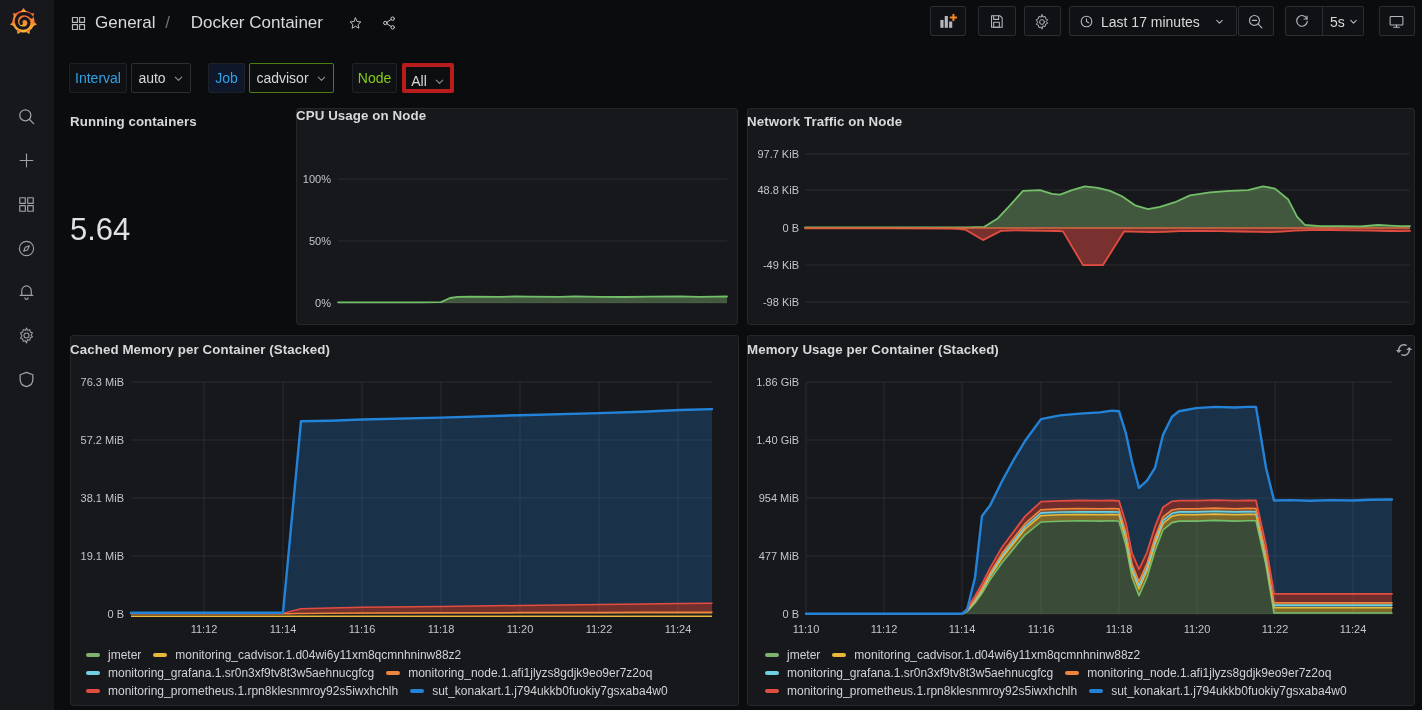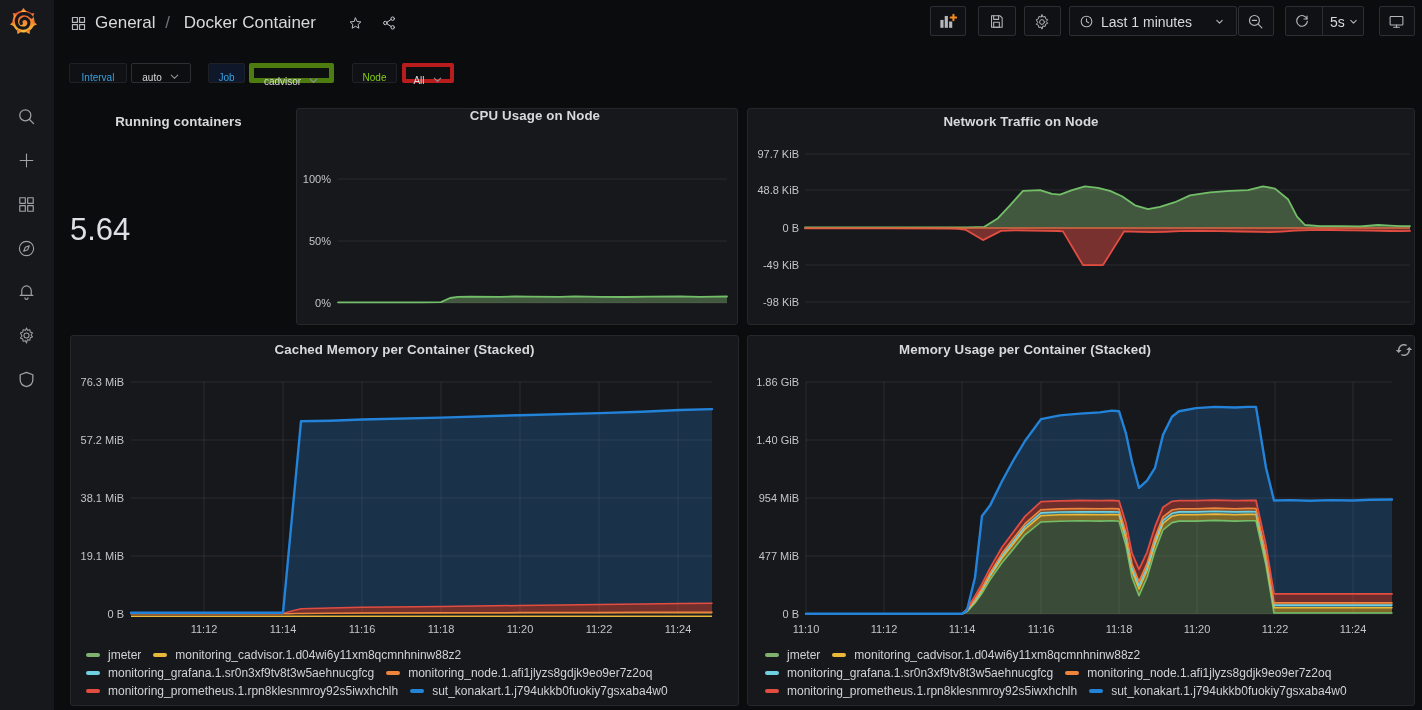--- a/index.html
+++ b/index.html
@@ -1,18 +1,18 @@
 <!DOCTYPE html>
 <html><head><meta charset="utf-8"><style>
 *{margin:0;padding:0;box-sizing:border-box}
 html,body{width:1422px;height:710px;overflow:hidden;background:#0b0c0e;font-family:"Liberation Sans",sans-serif}
 .panel{position:absolute;background:#17181c;border:1px solid #25272c;border-radius:3px}
-.ptitle{position:absolute;font-size:13.3px;font-weight:700;color:#d8d9da;text-align:center;letter-spacing:0.1px}
+.ptitle{position:absolute;font-size:13.3px;font-weight:700;color:#d8d9da;text-align:left;letter-spacing:0.1px}
 .btn{position:absolute;height:30px;top:6px;background:#101114;border:1px solid #2c2e33;border-radius:2px}
-.fbox{position:absolute;height:20px;top:63px;border-radius:2px;font-size:10px;line-height:28px;text-align:center}
+.fbox{position:absolute;height:30px;top:63px;border-radius:2px;font-size:14px;line-height:28px;text-align:center}
 </style></head><body>
 <div style="position:absolute;left:0;top:0;width:54px;height:710px;background:#17181c"></div>
 <svg style="position:absolute;left:10px;top:7px" width="27" height="29" viewBox="0 0 27 28">
     <defs>
       <linearGradient id="gl" x1="0" y1="1" x2="0" y2="0" gradientUnits="objectBoundingBox">
         <stop offset="0" stop-color="#f8c237"></stop>
         <stop offset="1" stop-color="#ee4b2e"></stop>
       </linearGradient>
     </defs>
     <circle cx="13.5" cy="14" r="11" fill="url(#gl)"></circle>
@@ -53,21 +53,21 @@
   </svg>
 <svg style="position:absolute;left:17px;top:370px" width="19" height="19" viewBox="0 0 24 24" fill="none" stroke="#9da2a8" stroke-width="1.6" stroke-linecap="round" stroke-linejoin="round">
     <path d="M12 3 l8 3 v6 c0 5-3.5 8-8 9 c-4.5-1-8-4-8-9 V6 z"></path>
   </svg>
 <svg style="position:absolute;left:70px;top:15px" width="17" height="17" viewBox="0 0 24 24" fill="none" stroke="#b6b9be" stroke-width="1.7" stroke-linecap="round" stroke-linejoin="round">
     <rect x="3.5" y="3.5" width="7" height="7"></rect>
     <rect x="13.5" y="3.5" width="7" height="7"></rect>
     <rect x="3.5" y="13.5" width="7" height="7"></rect>
     <rect x="13.5" y="13.5" width="7" height="7"></rect>
   </svg>
-<div style="position:absolute;left:95px;top:13px;font-size:17px;color:#d8d9da">General <span style="color:#70737a;padding:0 5px">/</span> <span style="margin-left:4px">Docker Container</span></div>
+<div style="position:absolute;left:95px;top:13px;font-size:17px;color:#d8d9da">General <span style="color:#70737a;padding:0 5px">/</span> <span style="margin-left:11px">Docker Container</span></div>
 <svg style="position:absolute;left:348px;top:16px" width="15" height="15" viewBox="0 0 24 24" fill="none" stroke="#c9cbce" stroke-width="1.5" stroke-linecap="round" stroke-linejoin="round">
     <path d="M12 3.2 l2.6 5.6 6 0.7-4.4 4.1 1.2 5.9-5.4-3-5.4 3 1.2-5.9L3.4 9.5l6-0.7z"></path>
   </svg>
 <svg style="position:absolute;left:381px;top:15px" width="16" height="16" viewBox="0 0 24 24" fill="none" stroke="#c9cbce" stroke-width="1.5" stroke-linecap="round" stroke-linejoin="round">
     <circle cx="17.5" cy="5.5" r="2.6"></circle>
     <circle cx="6.5" cy="12" r="2.6"></circle>
     <circle cx="17.5" cy="18.5" r="2.6"></circle>
     <line x1="8.9" y1="10.8" x2="15.2" y2="6.8"></line>
     <line x1="8.9" y1="13.2" x2="15.2" y2="17.2"></line>
   </svg>
@@ -87,21 +87,21 @@
 <div class="btn" style="left:1024px;width:37px"></div>
 <svg style="position:absolute;left:1033px;top:13px" width="18" height="18" viewBox="0 0 24 24" fill="none" stroke="#b4b7bc" stroke-width="1.3" stroke-linecap="round" stroke-linejoin="round">
     <circle cx="12" cy="12" r="3.2"></circle>
     <path d="M12 2.5 l1.2 2.8 3-0.6 0.6 3 2.8 1.2-1.9 2.4 1.9 2.4-2.8 1.2-0.6 3-3-0.6L12 21.5l-1.2-2.8-3 0.6-0.6-3-2.8-1.2 1.9-2.4L4.4 8.9l2.8-1.2 0.6-3 3 0.6z"></path>
   </svg>
 <div class="btn" style="left:1069px;width:168px"></div>
 <svg style="position:absolute;left:1079px;top:14px" width="15" height="15" viewBox="0 0 24 24" fill="none" stroke="#b4b7bc" stroke-width="1.7" stroke-linecap="round" stroke-linejoin="round">
     <circle cx="12" cy="12" r="8.5"></circle>
     <path d="M12 7.5 V12 l3.5 2"></path>
   </svg>
-<div style="position:absolute;left:1101px;top:14px;font-size:14px;color:#d8d9da">Last 1 minutes</div>
+<div style="position:absolute;left:1101px;top:14px;font-size:14px;color:#d8d9da">Last 17 minutes</div>
 <svg style="position:absolute;left:1213px;top:15px" width="13" height="13" viewBox="0 0 24 24" fill="none" stroke="#b4b7bc" stroke-width="2" stroke-linecap="round" stroke-linejoin="round">
     <polyline points="7,10 12,15 17,10"></polyline>
   </svg>
 <div class="btn" style="left:1238px;width:36px"></div>
 <svg style="position:absolute;left:1247px;top:13px" width="17" height="17" viewBox="0 0 24 24" fill="none" stroke="#b4b7bc" stroke-width="1.6" stroke-linecap="round" stroke-linejoin="round">
     <circle cx="10.5" cy="10.5" r="7"></circle>
     <line x1="15.8" y1="15.8" x2="21" y2="21"></line>
     <line x1="7.5" y1="10.5" x2="13.5" y2="10.5"></line>
   </svg>
 <div class="btn" style="left:1285px;width:79px"></div>
@@ -118,21 +118,21 @@
 <svg style="position:absolute;left:1388px;top:13px" width="17" height="17" viewBox="0 0 24 24" fill="none" stroke="#b4b7bc" stroke-width="1.5" stroke-linecap="round" stroke-linejoin="round">
     <rect x="3" y="5" width="18" height="12" rx="1"></rect>
     <line x1="12" y1="17" x2="12" y2="20"></line>
     <line x1="8" y1="20" x2="16" y2="20"></line>
   </svg>
 <div class="fbox" style="left:69px;width:58px;background:#101114;border:1px solid #1f2126;color:#33a2e5">Interval</div>
 <div class="fbox" style="left:131px;width:60px;background:#0d0e10;border:1px solid #2c2e33;color:#d8d9da">auto<svg width="11" height="11" viewBox="0 0 24 24" fill="none" stroke="#8e9298" stroke-width="2.4" stroke-linecap="round" stroke-linejoin="round" style="margin-left:7px;vertical-align:-1px">
       <polyline points="5,9 12,16 19,9"></polyline>
     </svg></div>
 <div class="fbox" style="left:208px;width:37px;background:#0f172a;border:1px solid #1f2126;color:#33a2e5">Job</div>
-<div class="fbox" style="left:249px;width:85px;background:#0d0e10;border:5px solid #4d7c0f;color:#d8d9da">cadvisor<svg width="11" height="11" viewBox="0 0 24 24" fill="none" stroke="#8e9298" stroke-width="2.4" stroke-linecap="round" stroke-linejoin="round" style="margin-left:7px;vertical-align:-1px">
+<div class="fbox" style="left:249px;width:85px;background:#0d0e10;border:1px solid #4d7c0f;color:#d8d9da">cadvisor<svg width="11" height="11" viewBox="0 0 24 24" fill="none" stroke="#8e9298" stroke-width="2.4" stroke-linecap="round" stroke-linejoin="round" style="margin-left:7px;vertical-align:-1px">
       <polyline points="5,9 12,16 19,9"></polyline>
     </svg></div>
 <div class="fbox" style="left:352px;width:45px;background:#101114;border:1px solid #1f2126;color:#84cc16">Node</div>
 <div class="fbox" style="left:402px;width:52px;background:#0d0e10;border:4px solid #b91c1c;color:#d8d9da">All<svg width="11" height="11" viewBox="0 0 24 24" fill="none" stroke="#8e9298" stroke-width="2.4" stroke-linecap="round" stroke-linejoin="round" style="margin-left:7px;vertical-align:-1px">
       <polyline points="5,9 12,16 19,9"></polyline>
     </svg></div>
 <div class="ptitle" style="left:70px;top:114px;width:217px">Running containers</div>
 <div style="position:absolute;left:70px;top:212px;width:217px;text-align:left;font-size:31px;font-weight:400;color:#dde0e4">5.64</div>
 <div class="panel" style="left:296px;top:108px;width:442px;height:217px"></div>
 <div class="ptitle" style="left:296px;top:108px;width:478px">CPU Usage on Node</div>

